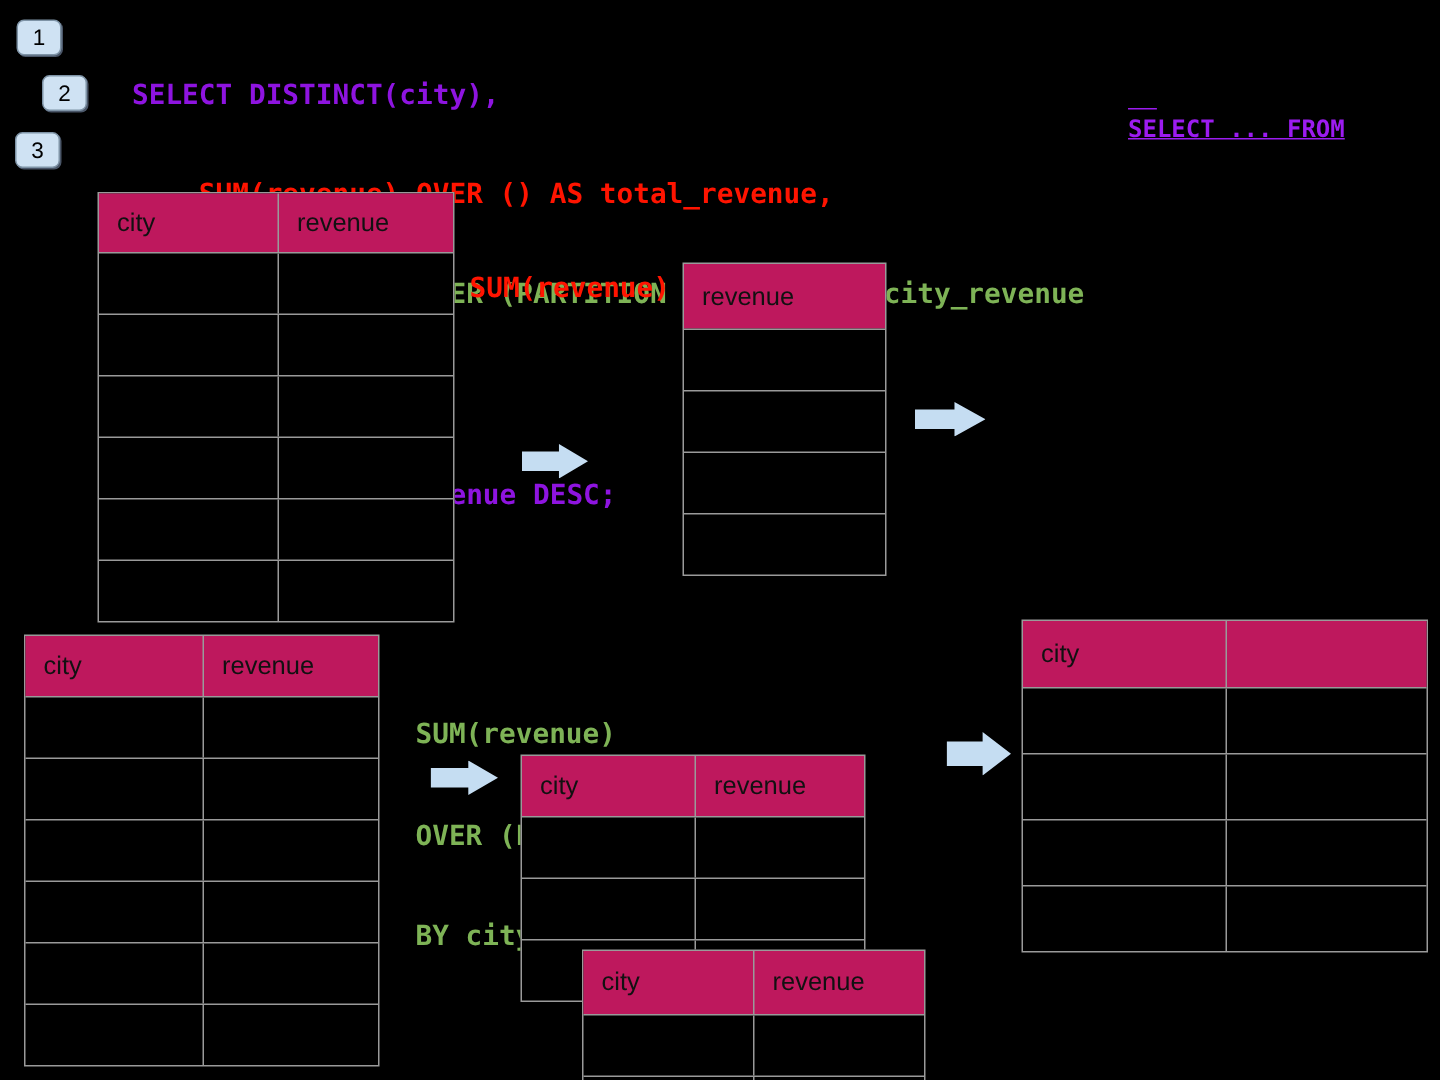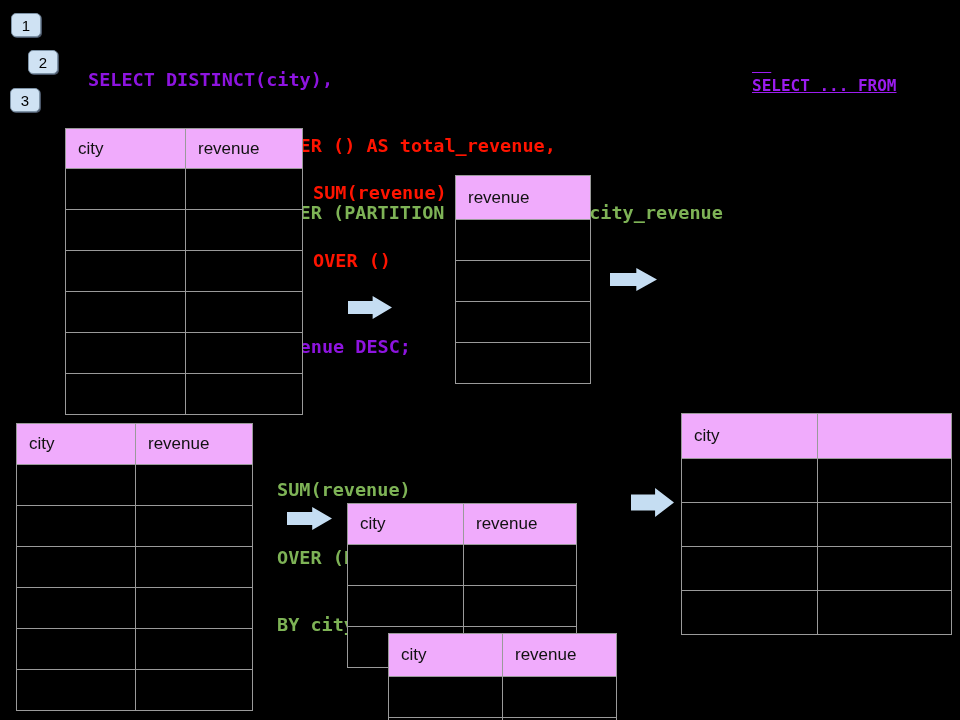--- a/index.html
+++ b/index.html
@@ -3,42 +3,42 @@
 <meta charset="utf-8">
 <style>
   html,body{margin:0;padding:0;}
   body{
     width:960px;height:720px;position:relative;overflow:hidden;
     background:#000;
     font-family:"Liberation Sans", sans-serif;
   }
   
   .code{position:absolute;white-space:pre;font-family:"DejaVu Sans Mono", monospace;font-weight:bold;}
-  #sql-code{left:88px;top:24px;font-size:18.5px;line-height:22.3px;}
+  #sql-code{left:88px;top:8px;font-size:18.5px;line-height:22.3px;}
   .c-purple{color:#8E14E0;}
   .c-red{color:#FF1400;}
   .c-green{color:#7EB356;}
   .c-annot{color:#9C1CF0;text-decoration:underline;}
   #annot-select-from{left:752px;top:36px;font-size:16px;line-height:20px;}
   #annot-total{left:313px;top:137px;font-size:18.5px;line-height:22.5px;color:#FF1400;}
   #annot-partition{left:277px;top:434px;font-size:18.5px;line-height:22.5px;color:#7EB356;}
   
   .badge{
     position:absolute;width:30px;height:24px;box-sizing:border-box;
     background:#CFE2F3;border:1px solid #7E93A6;border-radius:5px;
     box-shadow:1px 1px 0 #4a5668;
     display:flex;align-items:center;justify-content:center;
     font-size:15px;color:#000;
   }
   #badge-1{left:11px;top:13px;}
   #badge-2{left:28px;top:50px;}
   #badge-3{left:10px;top:88px;}
   
   .tbl{position:absolute;box-sizing:border-box;border:1px solid #9A9A9A;background:#000;}
-  .tbl .hdr{display:flex;background:#f0abfc;}
+  .tbl .hdr{display:flex;background:#be185d;}
   .tbl .row{display:flex;border-top:1px solid #9A9A9A;box-sizing:border-box;}
   .tbl .cell{box-sizing:border-box;border-right:1px solid #9A9A9A;display:flex;align-items:center;padding-left:12px;
     font-size:17px;color:#111;}
   .tbl .clast{border-right:none;flex:1;}
   .t1{left:65px;top:128px;width:238px;} .t1 .hdr{height:39px;} .t1 .row{height:41px;} .t1 .c0{width:120px;}
   .t2{left:455px;top:175px;width:136px;} .t2 .hdr{height:43px;} .t2 .row{height:41px;}
   .t3{left:16px;top:423px;width:237px;} .t3 .hdr{height:40px;} .t3 .row{height:41px;} .t3 .c0{width:119px;}
   .t4{left:347px;top:503px;width:230px;} .t4 .hdr{height:40px;} .t4 .row{height:41px;} .t4 .c0{width:116px;}
   .t5{left:388px;top:633px;width:229px;} .t5 .hdr{height:42px;} .t5 .row{height:41px;} .t5 .c0{width:114px;}
   .t6{left:681px;top:413px;width:271px;} .t6 .hdr{height:44px;} .t6 .row{height:44px;} .t6 .c0{width:136px;}
@@ -67,21 +67,20 @@
   <div class="c-purple">  FROM rides</div>
   <div class="c-purple">  ORDER by city_revenue DESC;</div>
 </div>
 
 <div class="code c-annot" id="annot-select-from">
   <div>SELECT ... FROM</div>
 </div>
 
 <div class="code" id="annot-total">
   <div>SUM(revenue)</div>
-  <div>OVER ()</div>
 </div>
 
 <div class="code" id="annot-partition">
   <div>SUM(revenue)</div>
   <div>OVER (PARTITION</div>
   <div>BY city)</div>
 </div>
 
 <div class="tbl t1">
     <div class="hdr">

